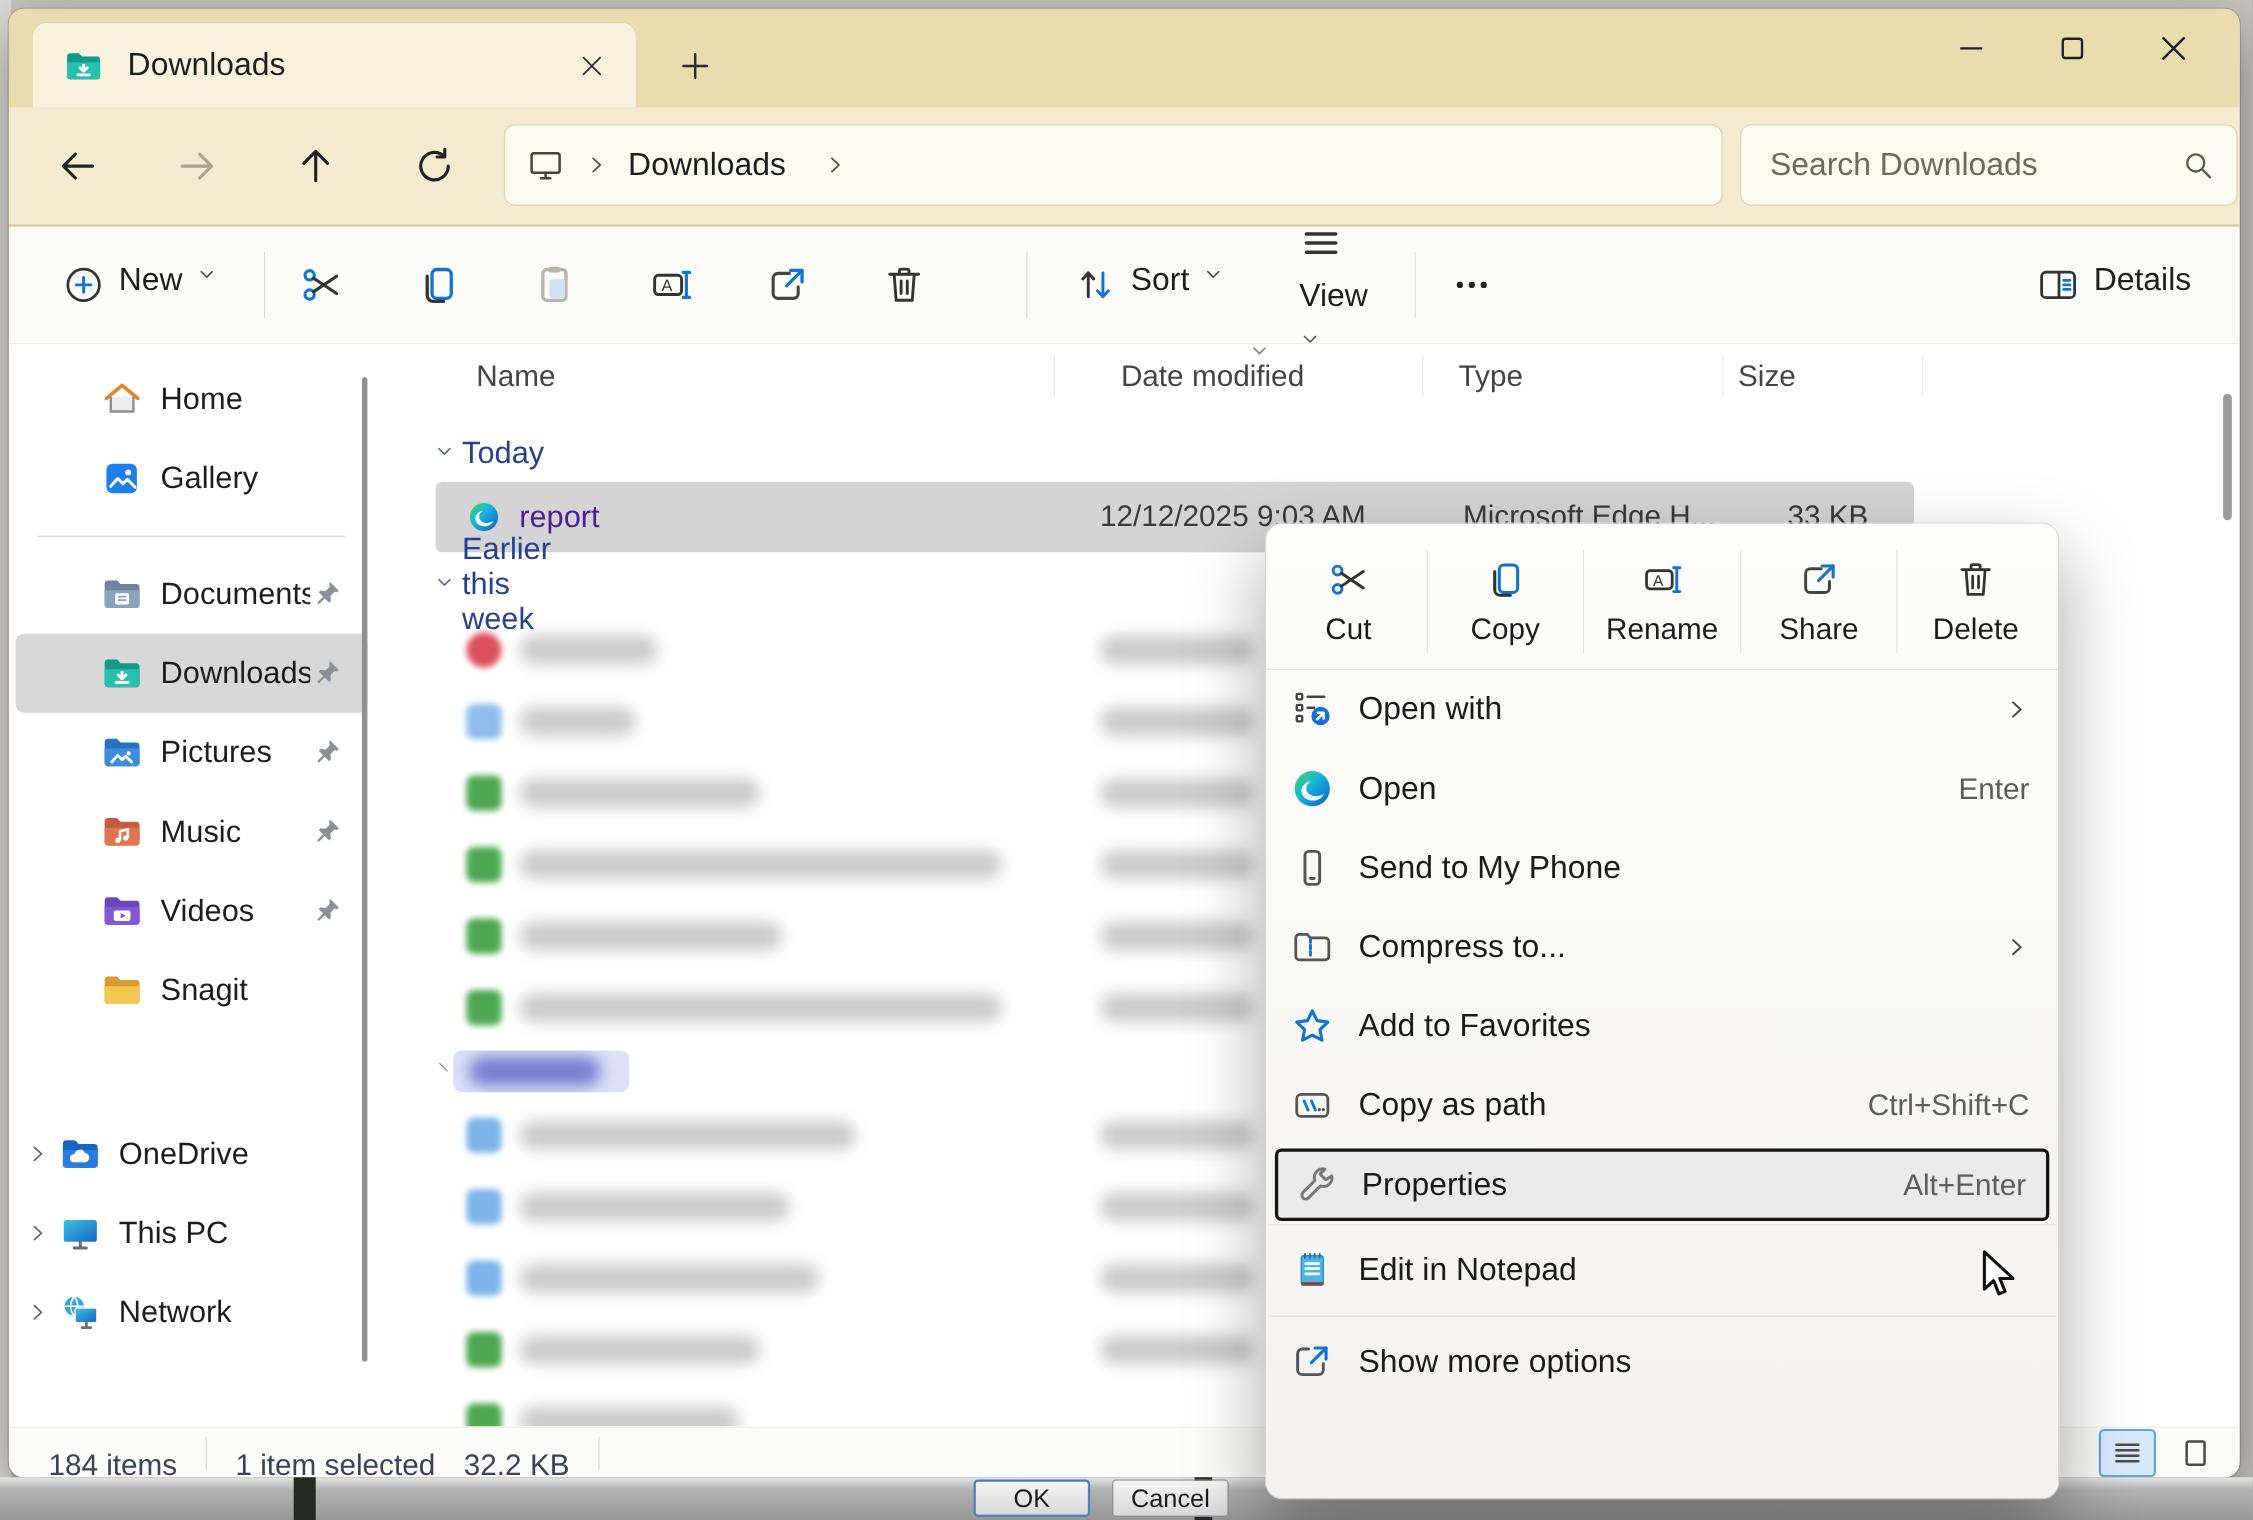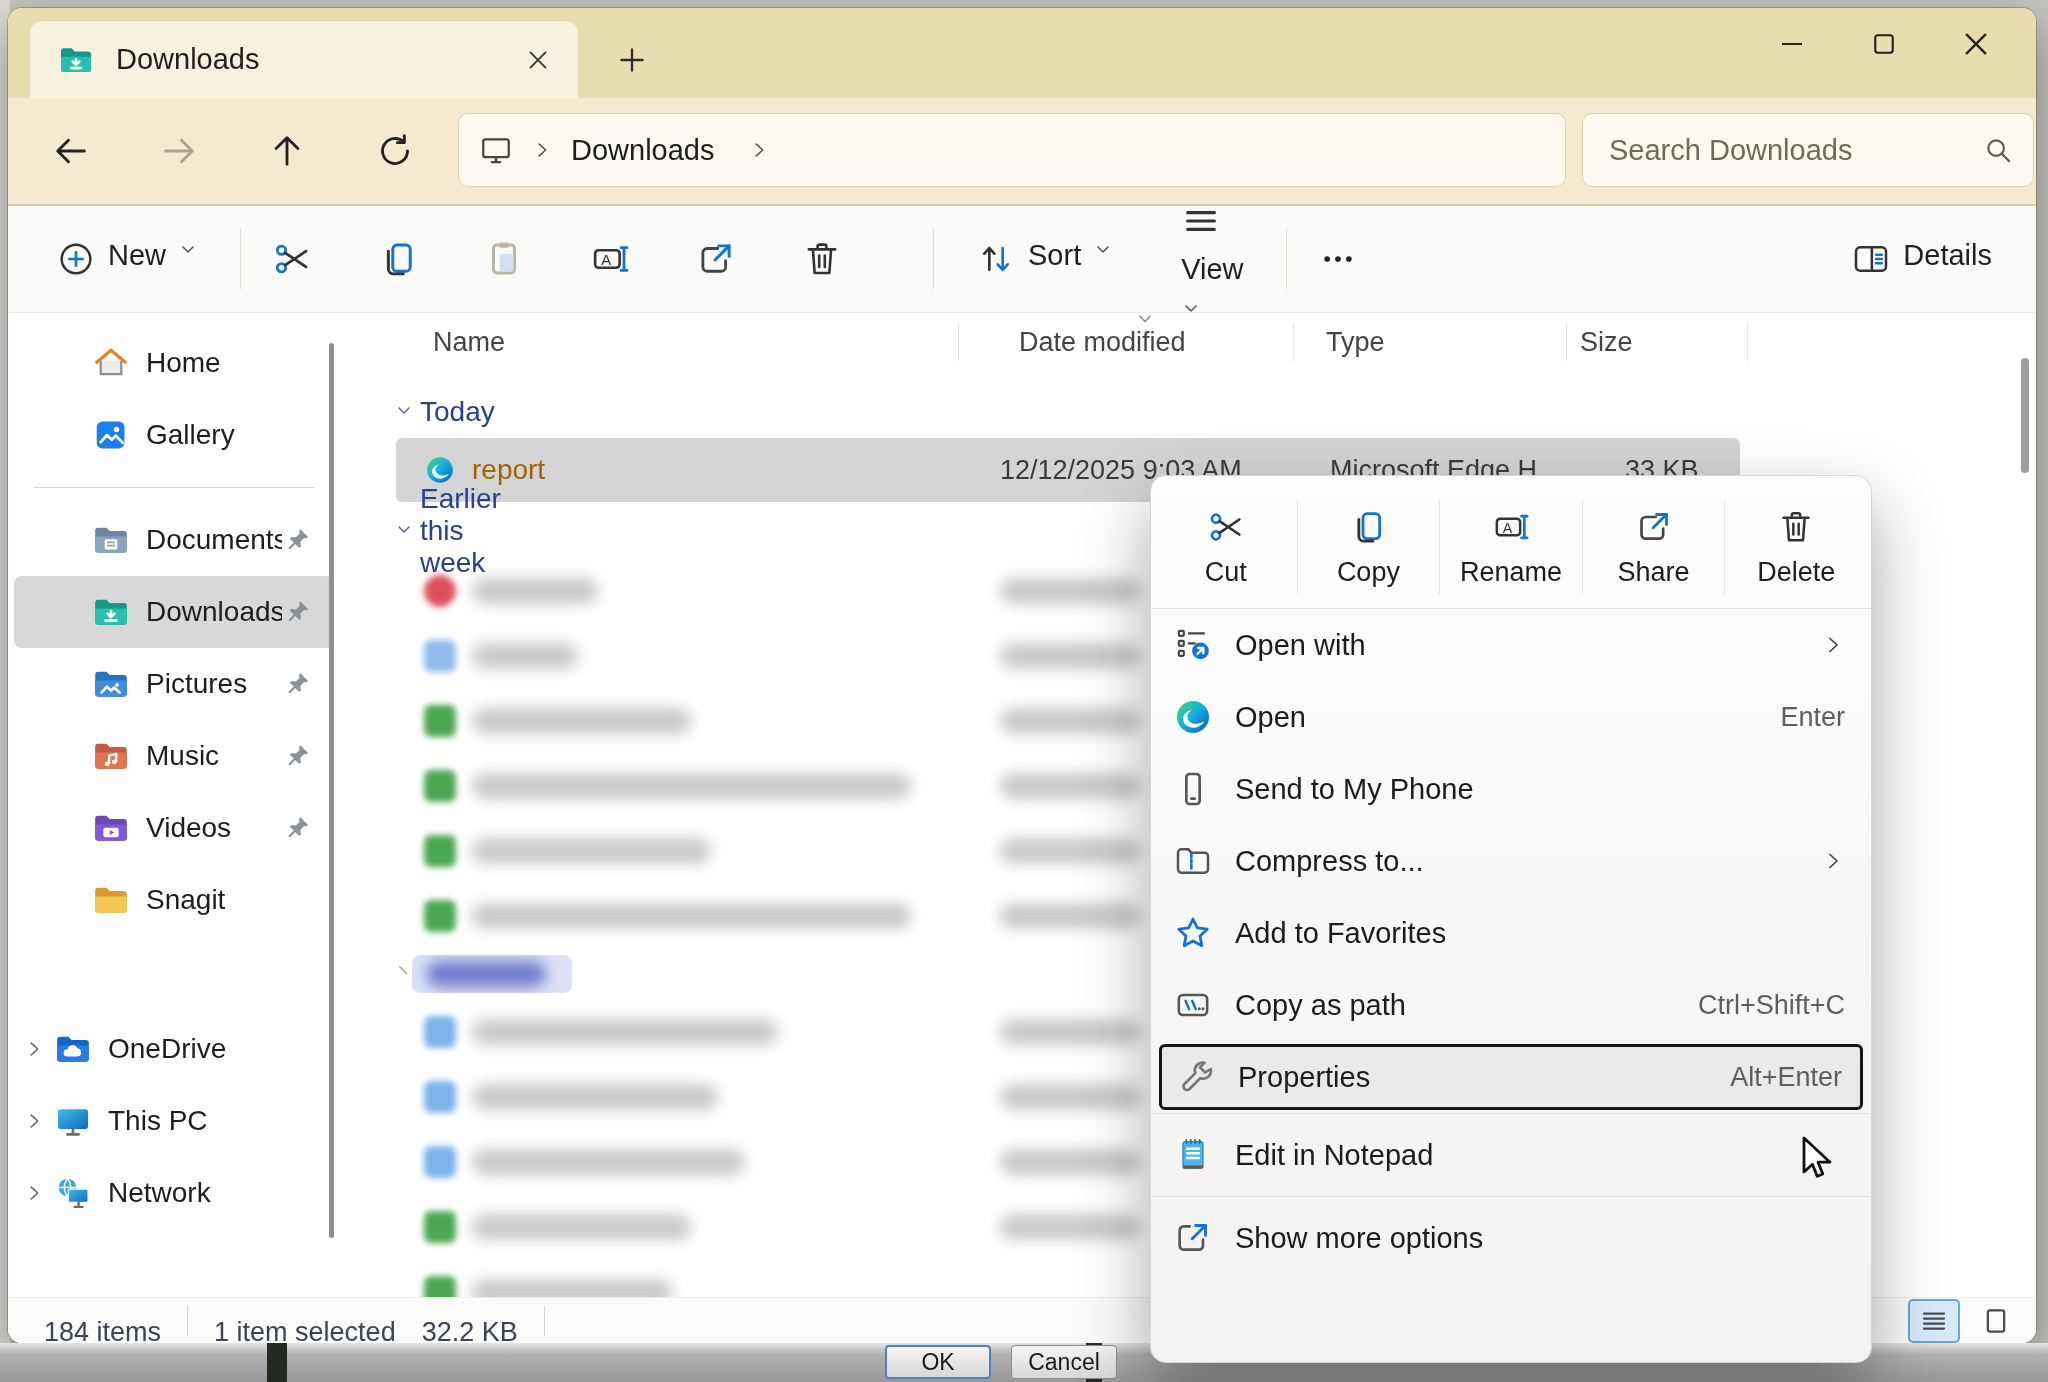--- a/index.html
+++ b/index.html
@@ -76,21 +76,21 @@
   .sort-indicator { position:absolute; top:-2px; }
   .rows { position:absolute; left:0; top:58px; right:0; bottom:0; overflow:hidden; }
   .group-h { position:absolute; left:0; display:flex; align-items:center; height:52px; }
   .grp-chev { position:absolute; left:54px; }
   .grp-label { position:absolute; left:80px; font-size:28px; color:#27418d; }
   .file-row { position:absolute; left:0; right:0; height:65px; }
   .file-row .sel { position:absolute; left:56px; top:0; width:1344px; height:64px; background:#d4d4d4; border-radius:6px; }
   .row-icon { position:absolute; left:84px; top:50%; transform:translateY(-50%); width:32px; height:32px; }
   .row-icon.blurred { filter:blur(3px); border-radius:7px; }
   .row-icon.circle { border-radius:50%; }
-  .row-name-text { position:absolute; left:132px; top:50%; transform:translateY(-50%); font-size:28px; color:#a16207; }
+  .row-name-text { position:absolute; left:132px; top:50%; transform:translateY(-50%); font-size:28px; color:#4c1d95; }
   .row-cell { position:absolute; top:50%; transform:translateY(-50%); font-size:27px; color:#3a3a3a; }
   .blur-bar { position:absolute; top:50%; transform:translateY(-50%); height:26px; border-radius:13px;
               background:#9f9f9f; opacity:.55; filter:blur(7px); }
   .lw-pill { position:absolute; left:72px; top:8px; width:160px; height:38px; border-radius:8px; background:#dce1f6; overflow:hidden; }
   .lw-pill .blur-bar { left:14px; width:120px; background:#5866c6; opacity:.8; }
   .content-scrollbar { position:absolute; right:7px; top:358px; width:8px; height:115px; background:#9d9d9d; border-radius:4px; }
 
   
   .statusbar { height:46px; background:#fbfbfa; border-top:1px solid #ececea; display:flex; align-items:center;
                padding:0 16px 0 36px; flex:0 0 auto; position:relative; }

